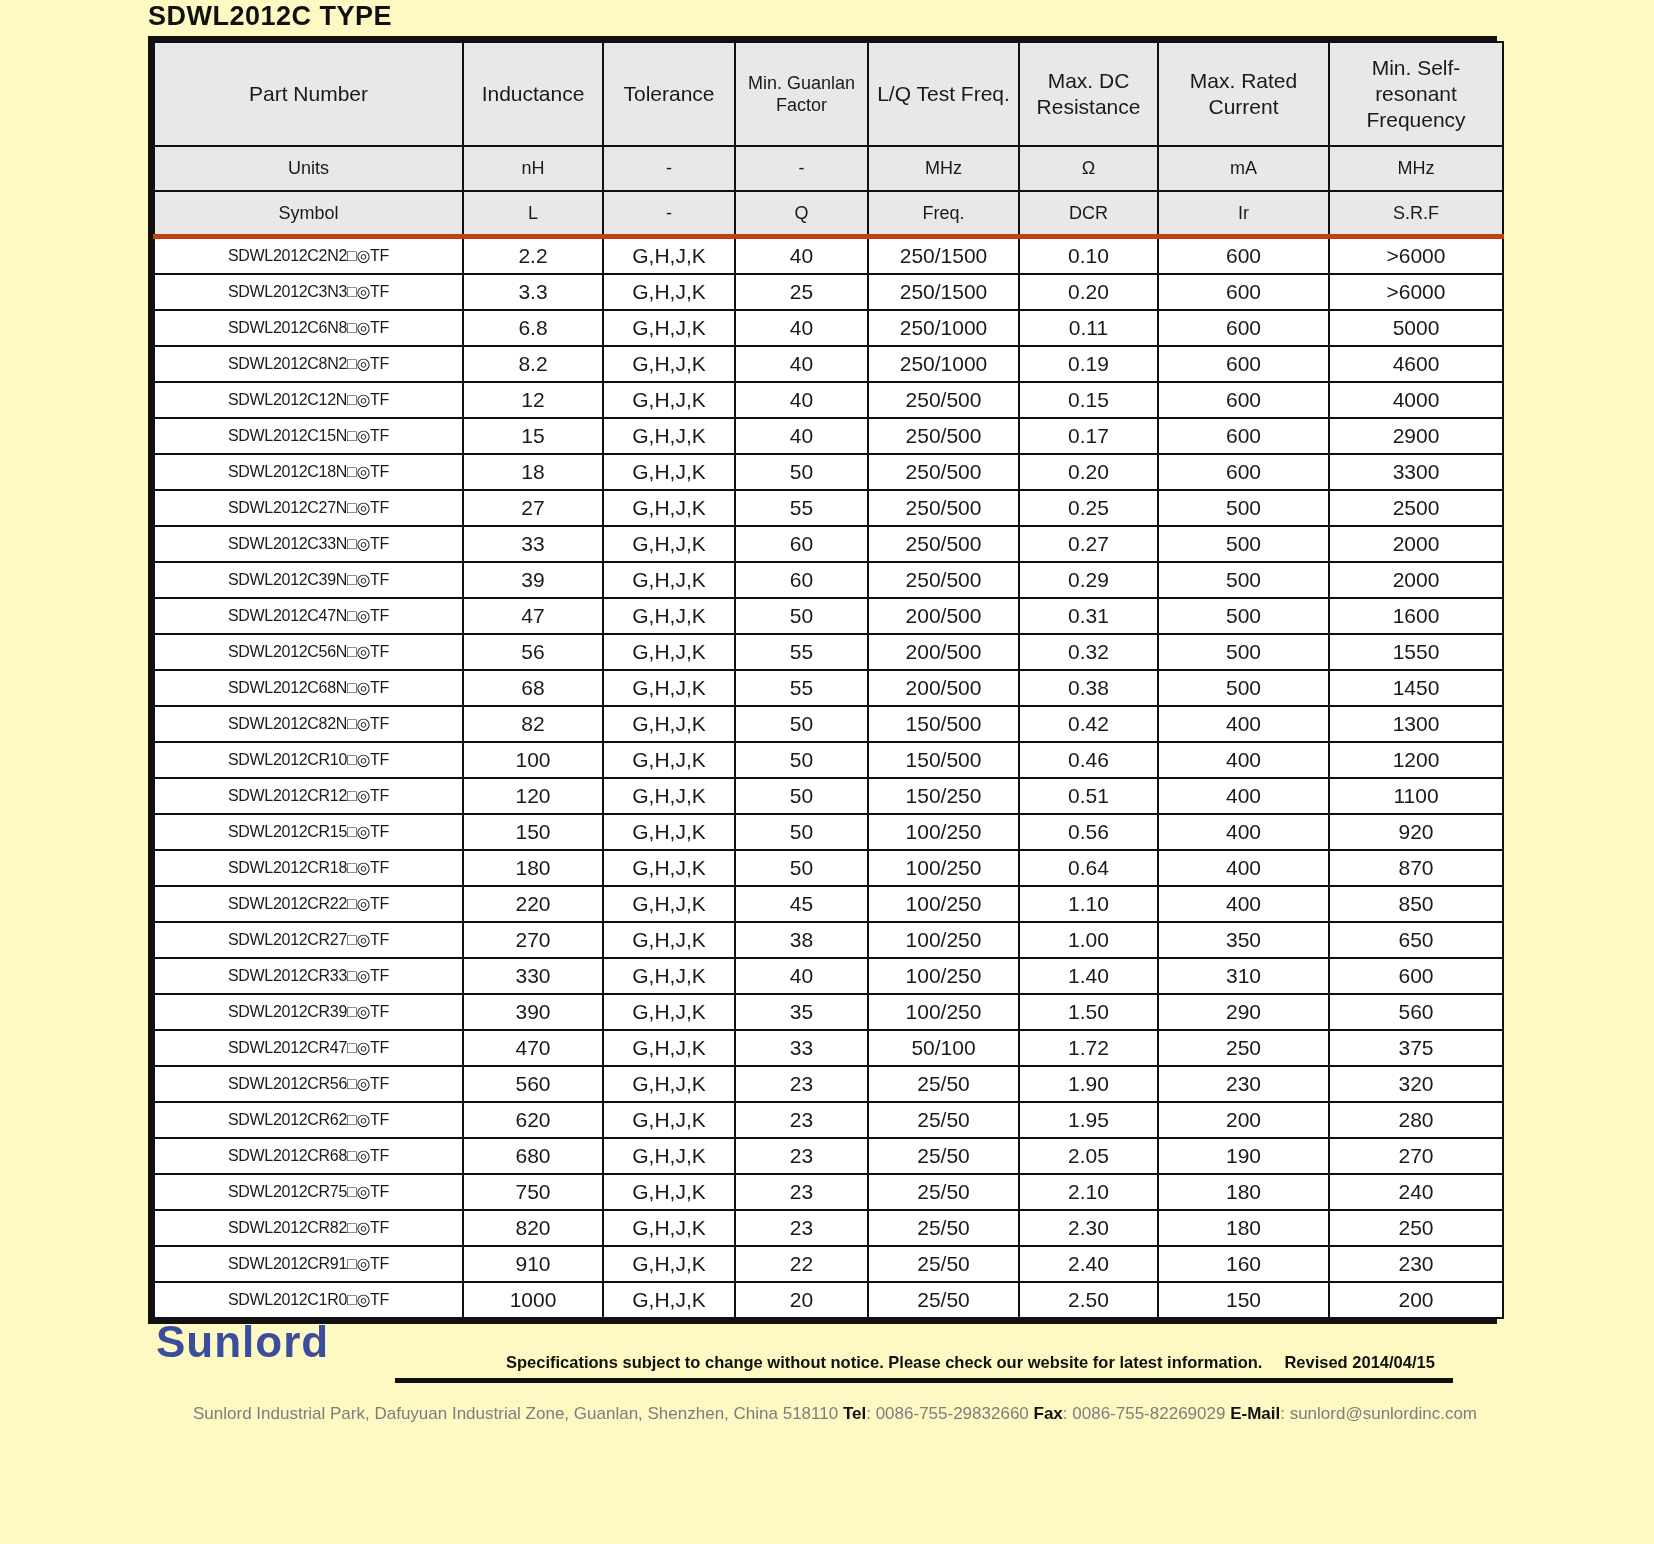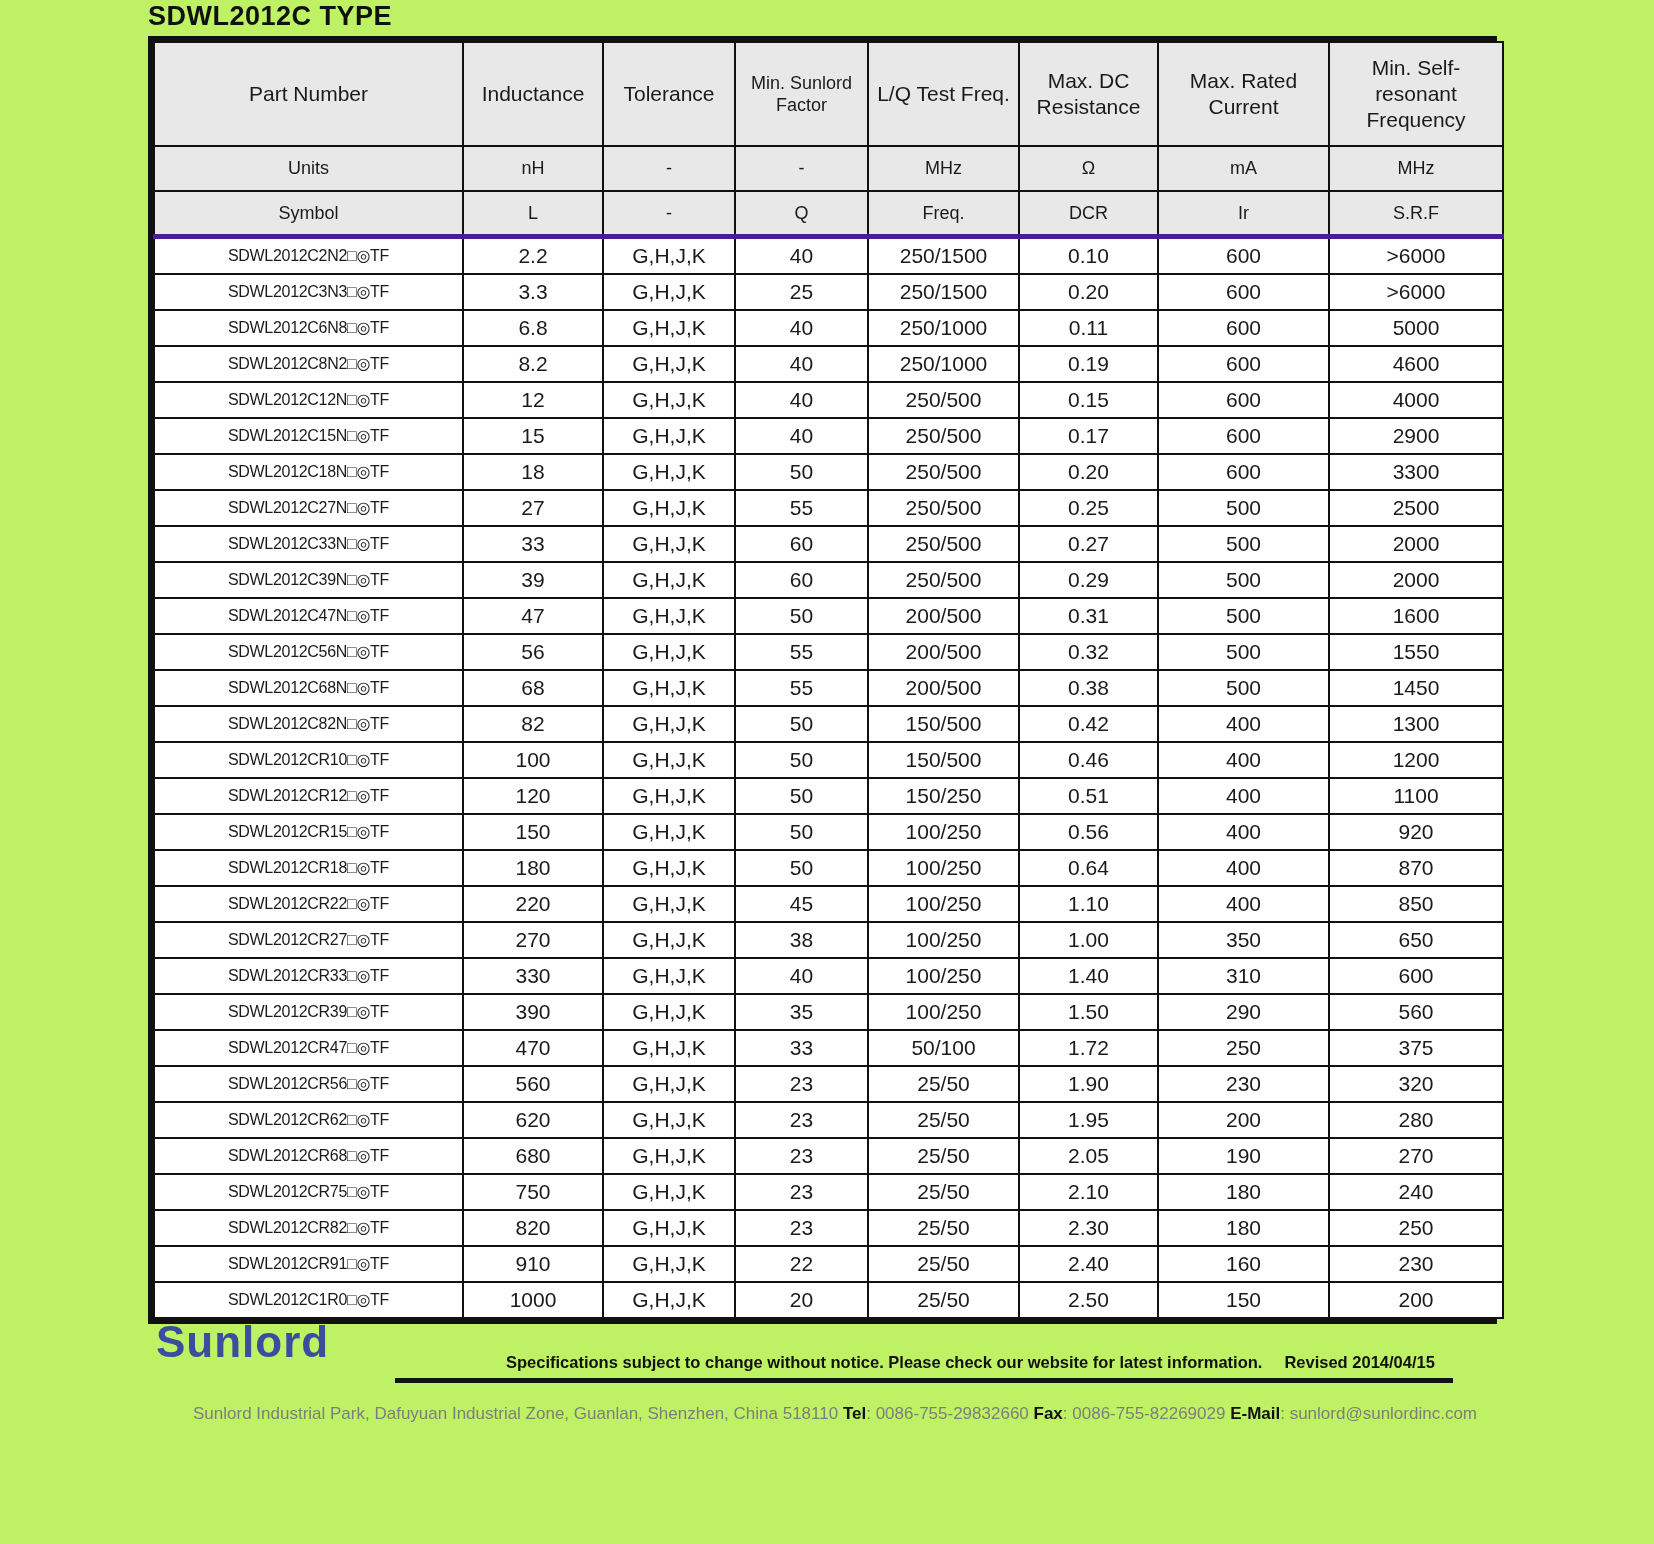--- a/index.html
+++ b/index.html
@@ -1,37 +1,37 @@
 <!DOCTYPE html>
 <html><head>
 <meta charset="utf-8">
 <style>
   html,body{margin:0;padding:0;background:#fff;}
   .page{
-    position:relative;width:1654px;height:1544px;background:#bef264;
+    position:relative;width:1654px;height:1544px;background:#fef9c3;
     font-family:"Liberation Sans",sans-serif;color:#1a1a1a;overflow:hidden;
   }
   .title{
     position:absolute;left:148px;top:0;margin:0;
     font-size:27px;font-weight:bold;line-height:32px;letter-spacing:0.5px;color:#111;
   }
   .table-wrap{
     position:absolute;left:148px;top:36px;width:1349px;
     border:5px solid #111;box-sizing:border-box;background:#fff;
   }
   table.spec{width:100%;border-collapse:collapse;table-layout:fixed;}
   .spec th,.spec td{
     border:2px solid #111;text-align:center;vertical-align:middle;
     padding:0 2px;font-weight:normal;overflow:hidden;
   }
   .spec thead th{background:#e8e8e8;font-size:21px;line-height:1.25;}
   tr.head-row{height:104px;}
   tr.units-row,tr.symbol-row{height:45px;}
   tr.units-row th,tr.symbol-row th{font-size:18px;}
-  tr.symbol-row th{border-bottom:5px solid #4c1d95;}
+  tr.symbol-row th{border-bottom:5px solid #c2410c;}
   .spec thead th.qf{font-size:18px;}
   .spec tbody td{height:34px;font-size:21px;background:#fff;white-space:nowrap;}
   .spec tbody td.pn{font-size:16px;letter-spacing:-0.3px;}
   .logo{
     position:absolute;left:156px;top:1320px;margin:0;
     font-size:44px;line-height:1;font-weight:bold;letter-spacing:1px;
   }
   .note-line{
     position:absolute;left:506px;top:1353px;width:960px;
     font-size:16.5px;font-weight:bold;color:#111;white-space:nowrap;
@@ -63,21 +63,21 @@
         <col style="width:151px">
           <col style="width:139px">
           <col style="width:171px">
           <col style="width:174px">
       </colgroup>
       <thead>
         <tr class="head-row">
           <th>Part Number</th>
           <th>Inductance</th>
           <th>Tolerance</th>
-          <th class="qf">Min. Sunlord Factor</th>
+          <th class="qf">Min. Guanlan Factor</th>
           <th>L/Q Test Freq.</th>
           <th>Max. DC Resistance</th>
           <th>Max. Rated Current</th>
           <th>Min. Self-resonant Frequency</th>
         </tr>
         <tr class="units-row">
           <th>Units</th>
           <th>nH</th>
           <th>-</th>
           <th>-</th>

